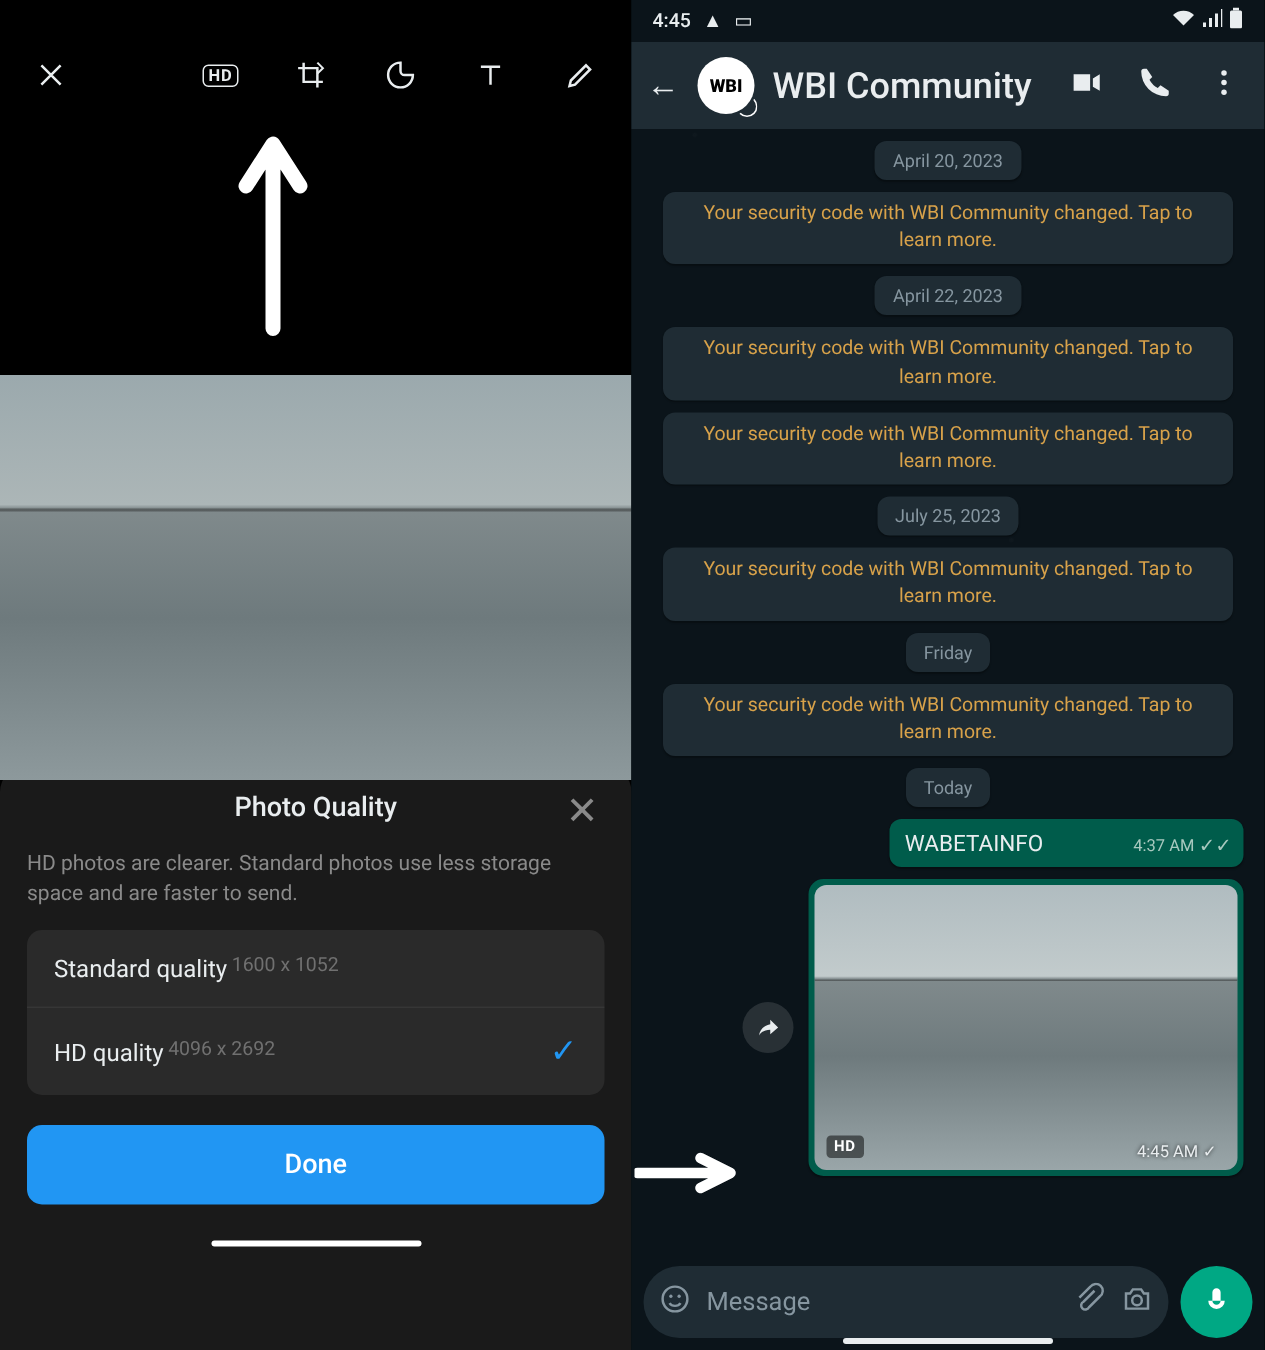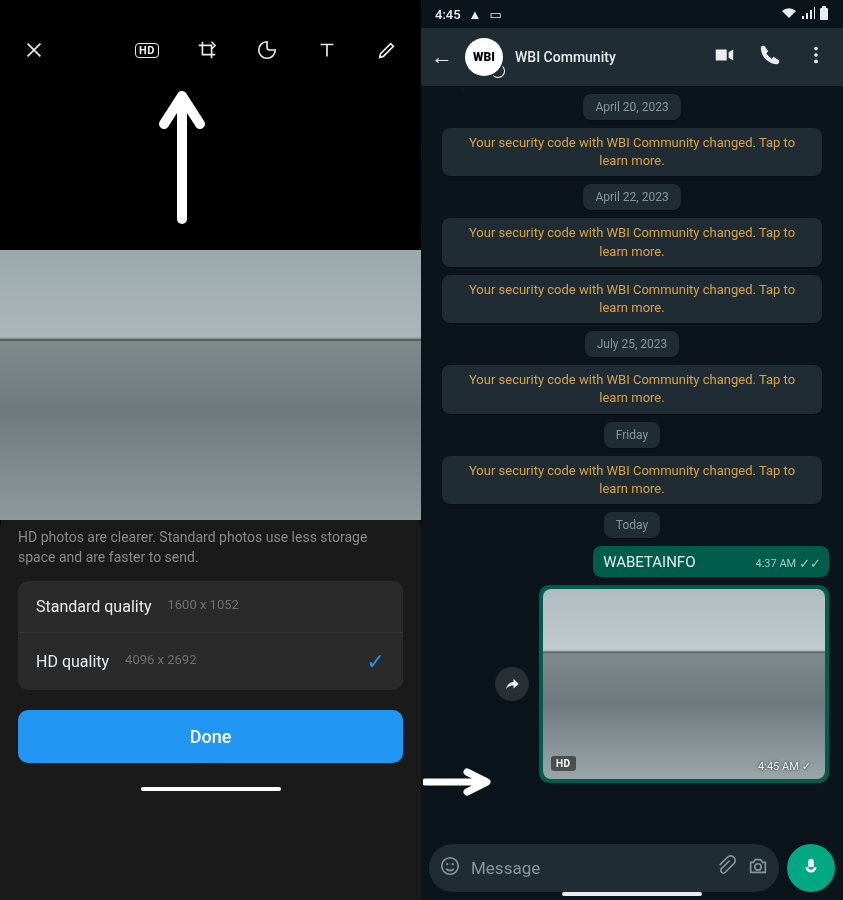--- a/index.html
+++ b/index.html
@@ -35,40 +35,40 @@
   .sheet { flex:1; background:var(--panel); display:flex; flex-direction:column; padding:18px 18px 10px; gap:14px; border-radius:18px 18px 0 0; margin-top:-10px;}
   .sheet-head { display:flex; align-items:center; justify-content:center; position:relative; padding-bottom:4px;}
   .sheet-title { color:#e9edef; font-size:18px; font-weight:500;}
   .sheet-close { position:absolute; right:0; top:-2px; color:#8a8a8a; font-size:26px; line-height:1; width:30px; height:30px; display:flex; align-items:center; justify-content:center; }
   .sheet-desc { color:#8a8a8a; font-size:14px; line-height:1.4; }
   .options { background:var(--panel-card); border-radius:10px; display:flex; flex-direction:column; }
   .opt { padding:16px 18px; display:flex; align-items:center; justify-content:space-between; }
   .opt + .opt { border-top:1px solid rgba(255,255,255,0.06); }
   .opt .txt { display:flex; flex-direction:row; gap:3px;}
   .opt .label { color:#e9edef; font-size:16px; }
-  .opt .sub { color:#707070; font-size:13px;margin-left:13px; }
+  .opt .sub { color:#707070; font-size:13px; }
   .opt .check { color:#2196f3; font-size:22px; }
   .done-btn { background:var(--blue-btn); color:#fff; text-align:center; padding:16px; border-radius:10px; font-size:18px; font-weight:500; margin-top:6px;}
   .homebar-l { height:4px; width:140px; background:#fff; border-radius:2px; margin:10px auto 0; }
 
   
   .right { width:422px; height:900px; background:var(--wa-bg); display:flex; flex-direction:column; position:relative; }
   .wa-bg-pattern { position:absolute; inset:0; background:
     radial-gradient(circle at 10% 10%, rgba(255,255,255,0.015) 1px, transparent 2px),
     radial-gradient(circle at 60% 40%, rgba(255,255,255,0.015) 1px, transparent 2px),
     var(--wa-bg);
     z-index:0;
   }
   .status { height:28px; display:flex; align-items:center; justify-content:space-between; padding:0 14px; color:#e9edef; font-size:13px; font-weight:500; z-index:2;}
   .status .icons { display:flex; gap:4px; align-items:center; }
   .wa-header { height:58px; background:var(--wa-header); display:flex; align-items:center; padding:0 10px; gap:12px; color:#e9edef; z-index:2;}
   .back { font-size:22px; }
   .avatar { width:38px; height:38px; border-radius:50%; background:#fff; color:#000; display:flex; align-items:center; justify-content:center; font-size:12px; font-weight:900; position:relative; }
   .avatar::after { content:""; position:absolute; bottom:-2px; right:-2px; width:12px; height:12px; border:1.5px solid #fff; border-radius:50%; border-top-color:transparent; border-left-color:transparent; }
-  .chat-title { font-size:14px; font-weight:500; flex:1; white-space:nowrap;}
+  .chat-title { font-size:24px; font-weight:500; flex:1; white-space:nowrap;}
   .hdr-icons { display:flex; gap:24px; align-items:center; padding-right:6px;}
   .hdr-icons svg { width:22px; height:22px; fill:#e9edef; }
 
   .chat-body { flex:1; overflow:hidden; padding:8px 14px 0; display:flex; flex-direction:column; gap:8px; z-index:1;}
   .date-pill, .sys-msg { align-self:center; background:var(--wa-bubble-sys); color:#8696a0; font-size:12px; padding:6px 12px; border-radius:8px; box-shadow:0 1px 1px rgba(0,0,0,0.3); text-align:center;}
   .sys-msg { color:var(--wa-yellow); max-width:380px; line-height:1.4; font-size:13px;}
 
   .msg-out { align-self:flex-end; background:var(--wa-bubble-out); color:#e9edef; padding:6px 8px 6px 10px; border-radius:8px; max-width:300px; position:relative; box-shadow:0 1px 1px rgba(0,0,0,0.3);}
   .msg-out .body { font-size:15px; display:inline; margin-right:60px;}
   .msg-meta { font-size:11px; color:#a8c9bf; display:inline-flex; align-items:center; gap:3px; float:right; margin-top:4px;}
@@ -131,20 +131,24 @@
   <div class="arrow-annot">
     <svg viewBox="0 0 56 140">
         <path d="M28 135 V20 M10 40 L28 12 L46 40" stroke="#fff" stroke-width="10" fill="none" stroke-linecap="round" stroke-linejoin="round"></path>
       </svg>
   </div>
 
   <div style="flex:0 0 150px"></div>
   <div class="photo-preview"></div>
 
   <div class="sheet">
+    <div class="sheet-head">
+      <div class="sheet-title">Photo Quality</div>
+      <div class="sheet-close">✕</div>
+    </div>
     <div class="sheet-desc">HD photos are clearer. Standard photos use less storage space and are faster to send.</div>
     <div class="options">
       <div class="opt">
         <div class="txt">
           <div class="label">Standard quality</div>
           <div class="sub">1600 x 1052</div>
         </div>
       </div>
       <div class="opt">
         <div class="txt">

